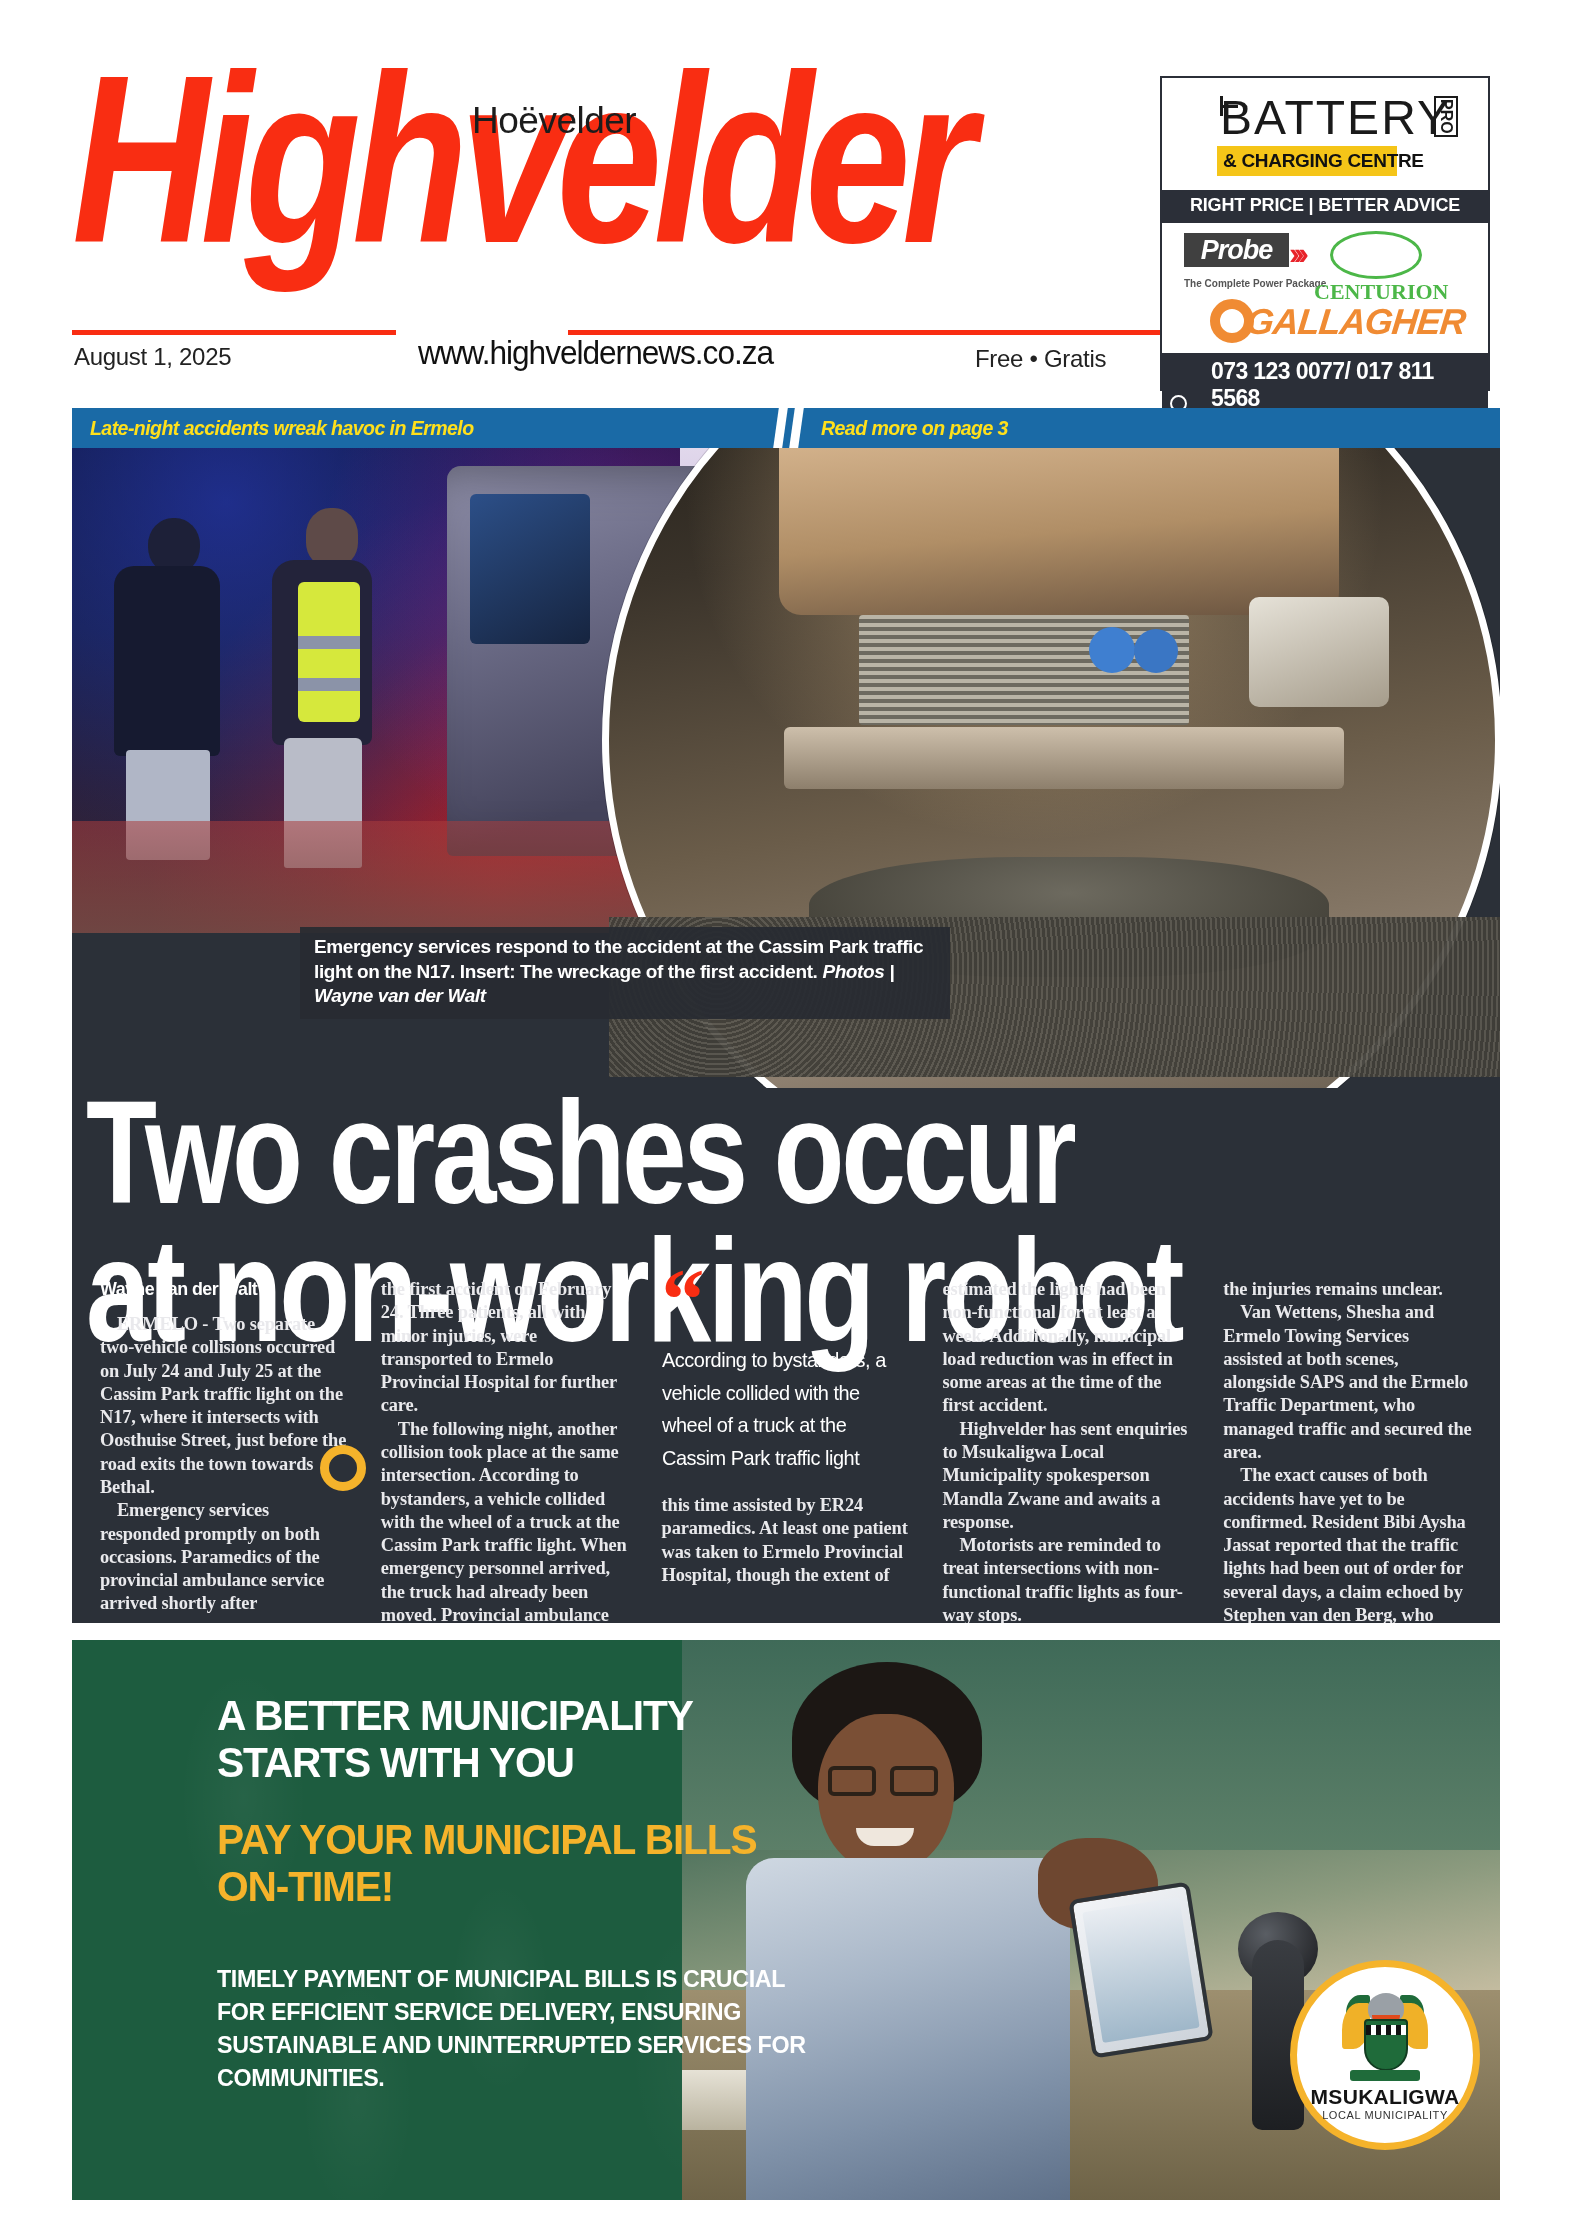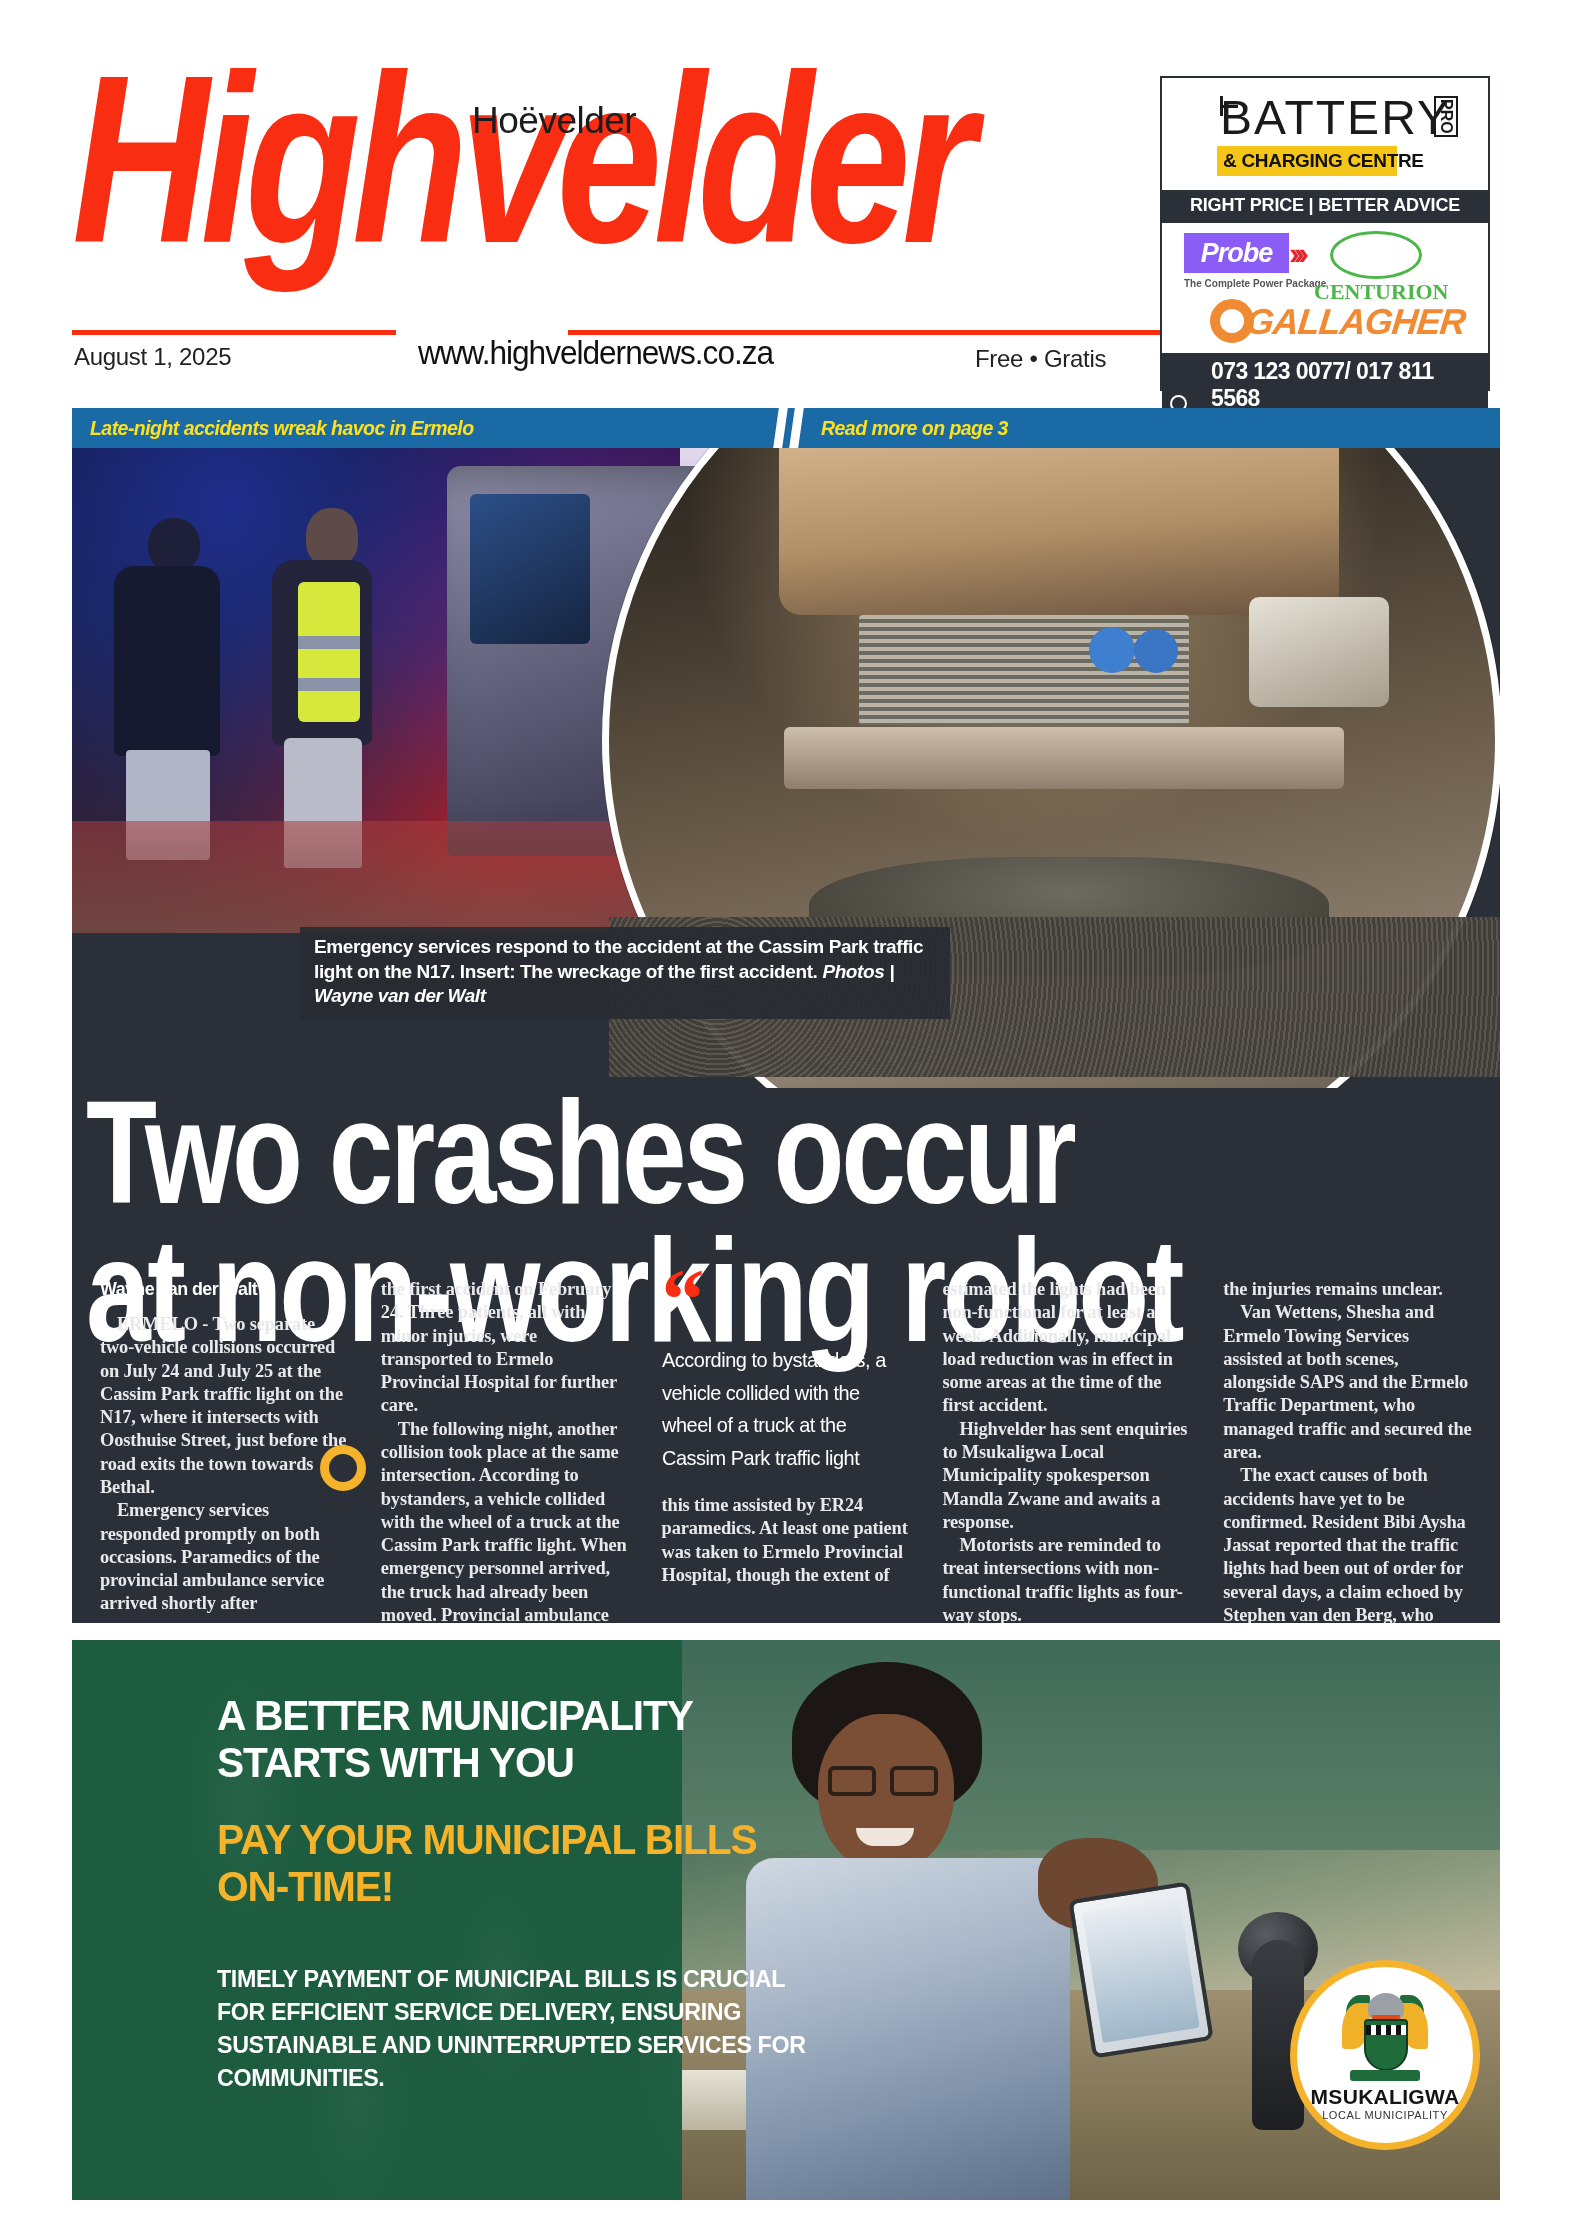--- a/index.html
+++ b/index.html
@@ -76,22 +76,22 @@
     position: absolute; left: 55px; top: 68px; width: 180px;
     background: #f5c518; color: #111; font-weight: 700; font-size: 19px;
     text-align: center; padding: 4px 6px; letter-spacing: -0.3px; white-space: nowrap;
   }
   .batt-strip {
     background: #2b2f38; color: #fff; text-align: center;
     font-weight: 700; font-size: 18px; padding: 5px 0 7px; letter-spacing: -0.2px;
   }
   .batt-logos { position: relative; height: 130px; background:#fff; }
   .probe-box {
-    position: absolute; left: 22px; top: 10px; width: 105px; height: 40px;
-    background: #8b5cf6; display:flex; align-items:center; justify-content:center;
+    position: absolute; left: 22px; top: 10px; width: 105px; height: 34px;
+    background: #404040; display:flex; align-items:center; justify-content:center;
   }
   .probe-txt { color: #fff; font-weight: 700; font-style: italic; font-size: 27px; letter-spacing:-1px; }
   .probe-arrows { position:absolute; left: 127px; top: 12px; color:#e8232a; font-size: 32px; font-weight:700; letter-spacing:-6px; }
   .probe-sub { position:absolute; left: 22px; top: 55px; font-size: 10px; color:#555; font-weight:700; }
   .cent-oval {
     position:absolute; left: 168px; top: 8px; width: 92px; height: 48px;
     border: 3px solid #4cb748; border-radius: 50%;
   }
   .cent-txt { position:absolute; left: 152px; top: 56px; font-family:"Liberation Serif", serif; font-weight:700; font-size: 22px; color:#4cb748; letter-spacing:0px;}
   .gall-gear { position:absolute; left: 48px; top: 76px; width: 44px; height: 44px; border-radius:50%; border: 10px solid #f08b33; }

